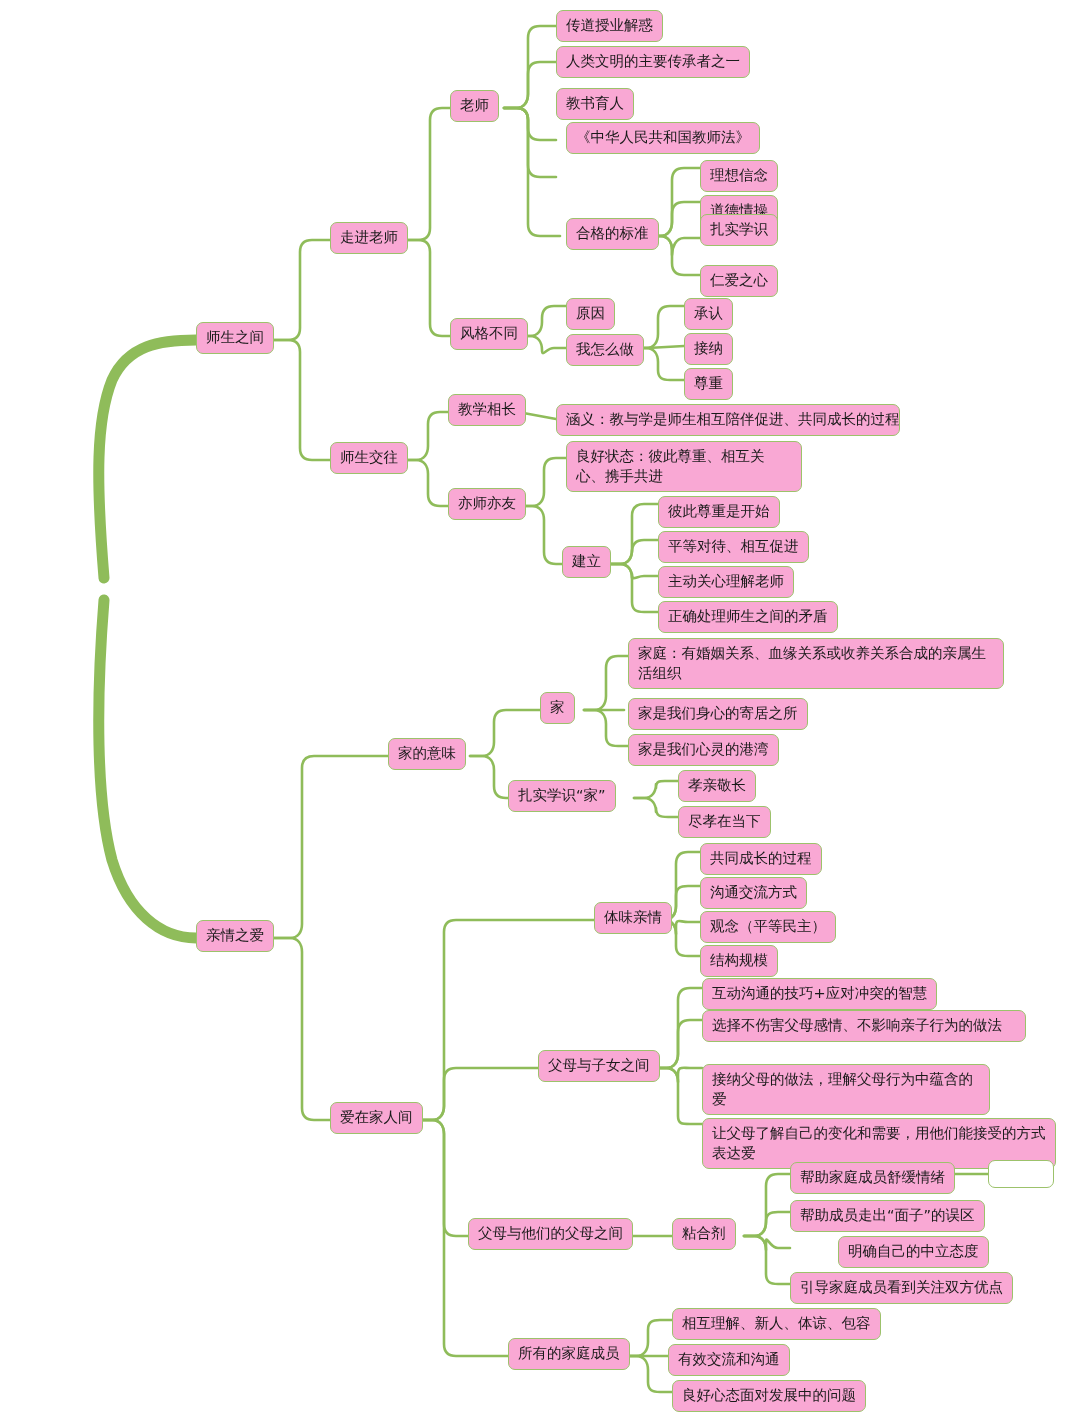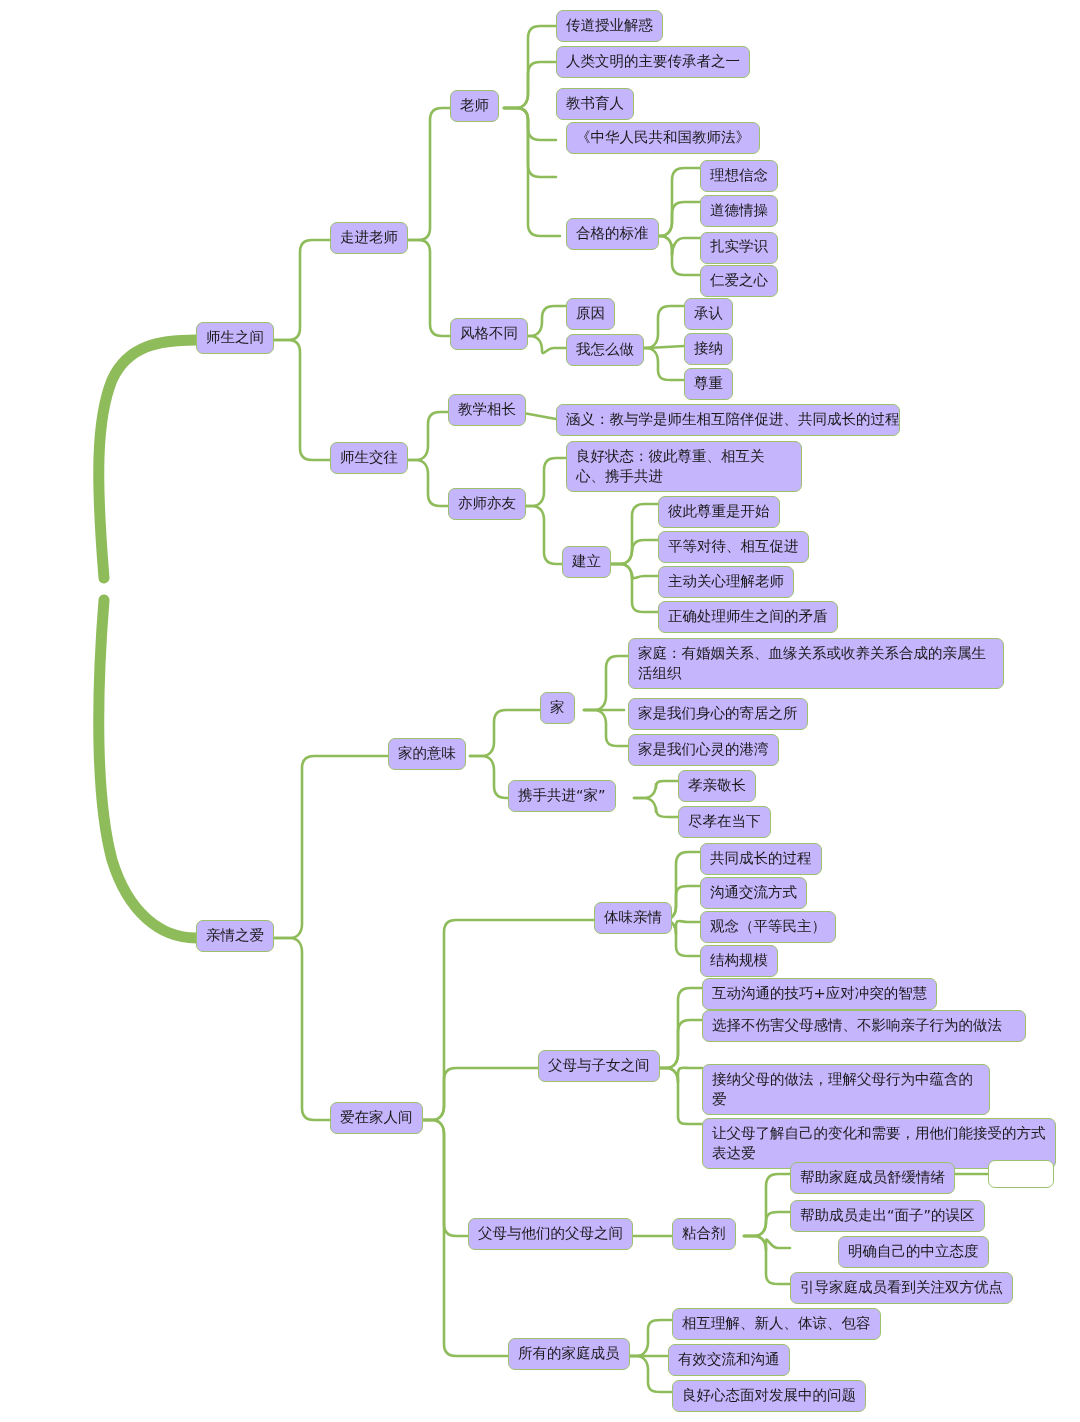--- a/index.html
+++ b/index.html
@@ -18,21 +18,21 @@
     position:absolute;
     left:0;top:0;
     width:1080px;height:1422px;
     pointer-events:none;
   }
   .node{
     position:absolute;
     box-sizing:border-box;
     border:1.6px solid #9cc26b;
     border-radius:7px;
-    background:#c4b5fd;
+    background:#f9a8d4;
     color:#1b1b1b;
     font-size:14.5px;
     line-height:1.35;
     padding:5px 9px;
     display:flex;
     align-items:center;
     white-space:nowrap;
     z-index:3;
   }
   .node.wrap{white-space:normal;align-items:flex-start;}
@@ -172,21 +172,21 @@
   <div class="node" style="left:450px;top:318px;">风格不同</div>
 
   <div class="node" style="left:556px;top:10px;">传道授业解惑</div>
   <div class="node" style="left:556px;top:46px;">人类文明的主要传承者之一</div>
   <div class="node" style="left:556px;top:88px;">教书育人</div>
   <div class="node" style="left:566px;top:122px;">《中华人民共和国教师法》</div>
   <div class="node" style="left:560px;top:218px;margin-left:6px;">合格的标准</div>
 
   <div class="node" style="left:700px;top:160px;">理想信念</div>
   <div class="node" style="left:700px;top:195px;">道德情操</div>
-  <div class="node" style="left:700px;top:232px;font-family:Liberation Mono, monospace;">扎实学识</div>
+  <div class="node" style="left:700px;top:214px;">扎实学识</div>
   <div class="node" style="left:700px;top:265px;">仁爱之心</div>
 
   <div class="node" style="left:566px;top:298px;">原因</div>
   <div class="node" style="left:566px;top:334px;">我怎么做</div>
   <div class="node" style="left:684px;top:298px;">承认</div>
   <div class="node" style="left:684px;top:333px;">接纳</div>
   <div class="node" style="left:684px;top:368px;">尊重</div>
 
   <div class="node" style="left:448px;top:394px;">教学相长</div>
   <div class="node" style="left:448px;top:488px;">亦师亦友</div>
@@ -196,21 +196,21 @@
 
   <div class="node" style="left:658px;top:496px;">彼此尊重是开始</div>
   <div class="node" style="left:658px;top:531px;">平等对待、相互促进</div>
   <div class="node" style="left:658px;top:566px;">主动关心理解老师</div>
   <div class="node" style="left:658px;top:601px;">正确处理师生之间的矛盾</div>
 
   <div class="node" style="left:388px;top:738px;">家的意味</div>
   <div class="node" style="left:330px;top:1102px;">爱在家人间</div>
 
   <div class="node" style="left:540px;top:692px;">家</div>
-  <div class="node" style="left:508px;top:780px;">携手共进“家”</div>
+  <div class="node" style="left:508px;top:780px;">扎实学识“家”</div>
 
   <div class="node wrap" style="left:628px;top:638px;width:376px;">家庭：有婚姻关系、血缘关系或收养关系合成的亲属生活组织</div>
   <div class="node" style="left:628px;top:698px;">家是我们身心的寄居之所</div>
   <div class="node" style="left:628px;top:734px;">家是我们心灵的港湾</div>
   <div class="node" style="left:678px;top:770px;">孝亲敬长</div>
   <div class="node" style="left:678px;top:806px;">尽孝在当下</div>
 
   <div class="node" style="left:594px;top:902px;">体味亲情</div>
   <div class="node" style="left:538px;top:1050px;">父母与子女之间</div>
   <div class="node" style="left:468px;top:1218px;">父母与他们的父母之间</div>

